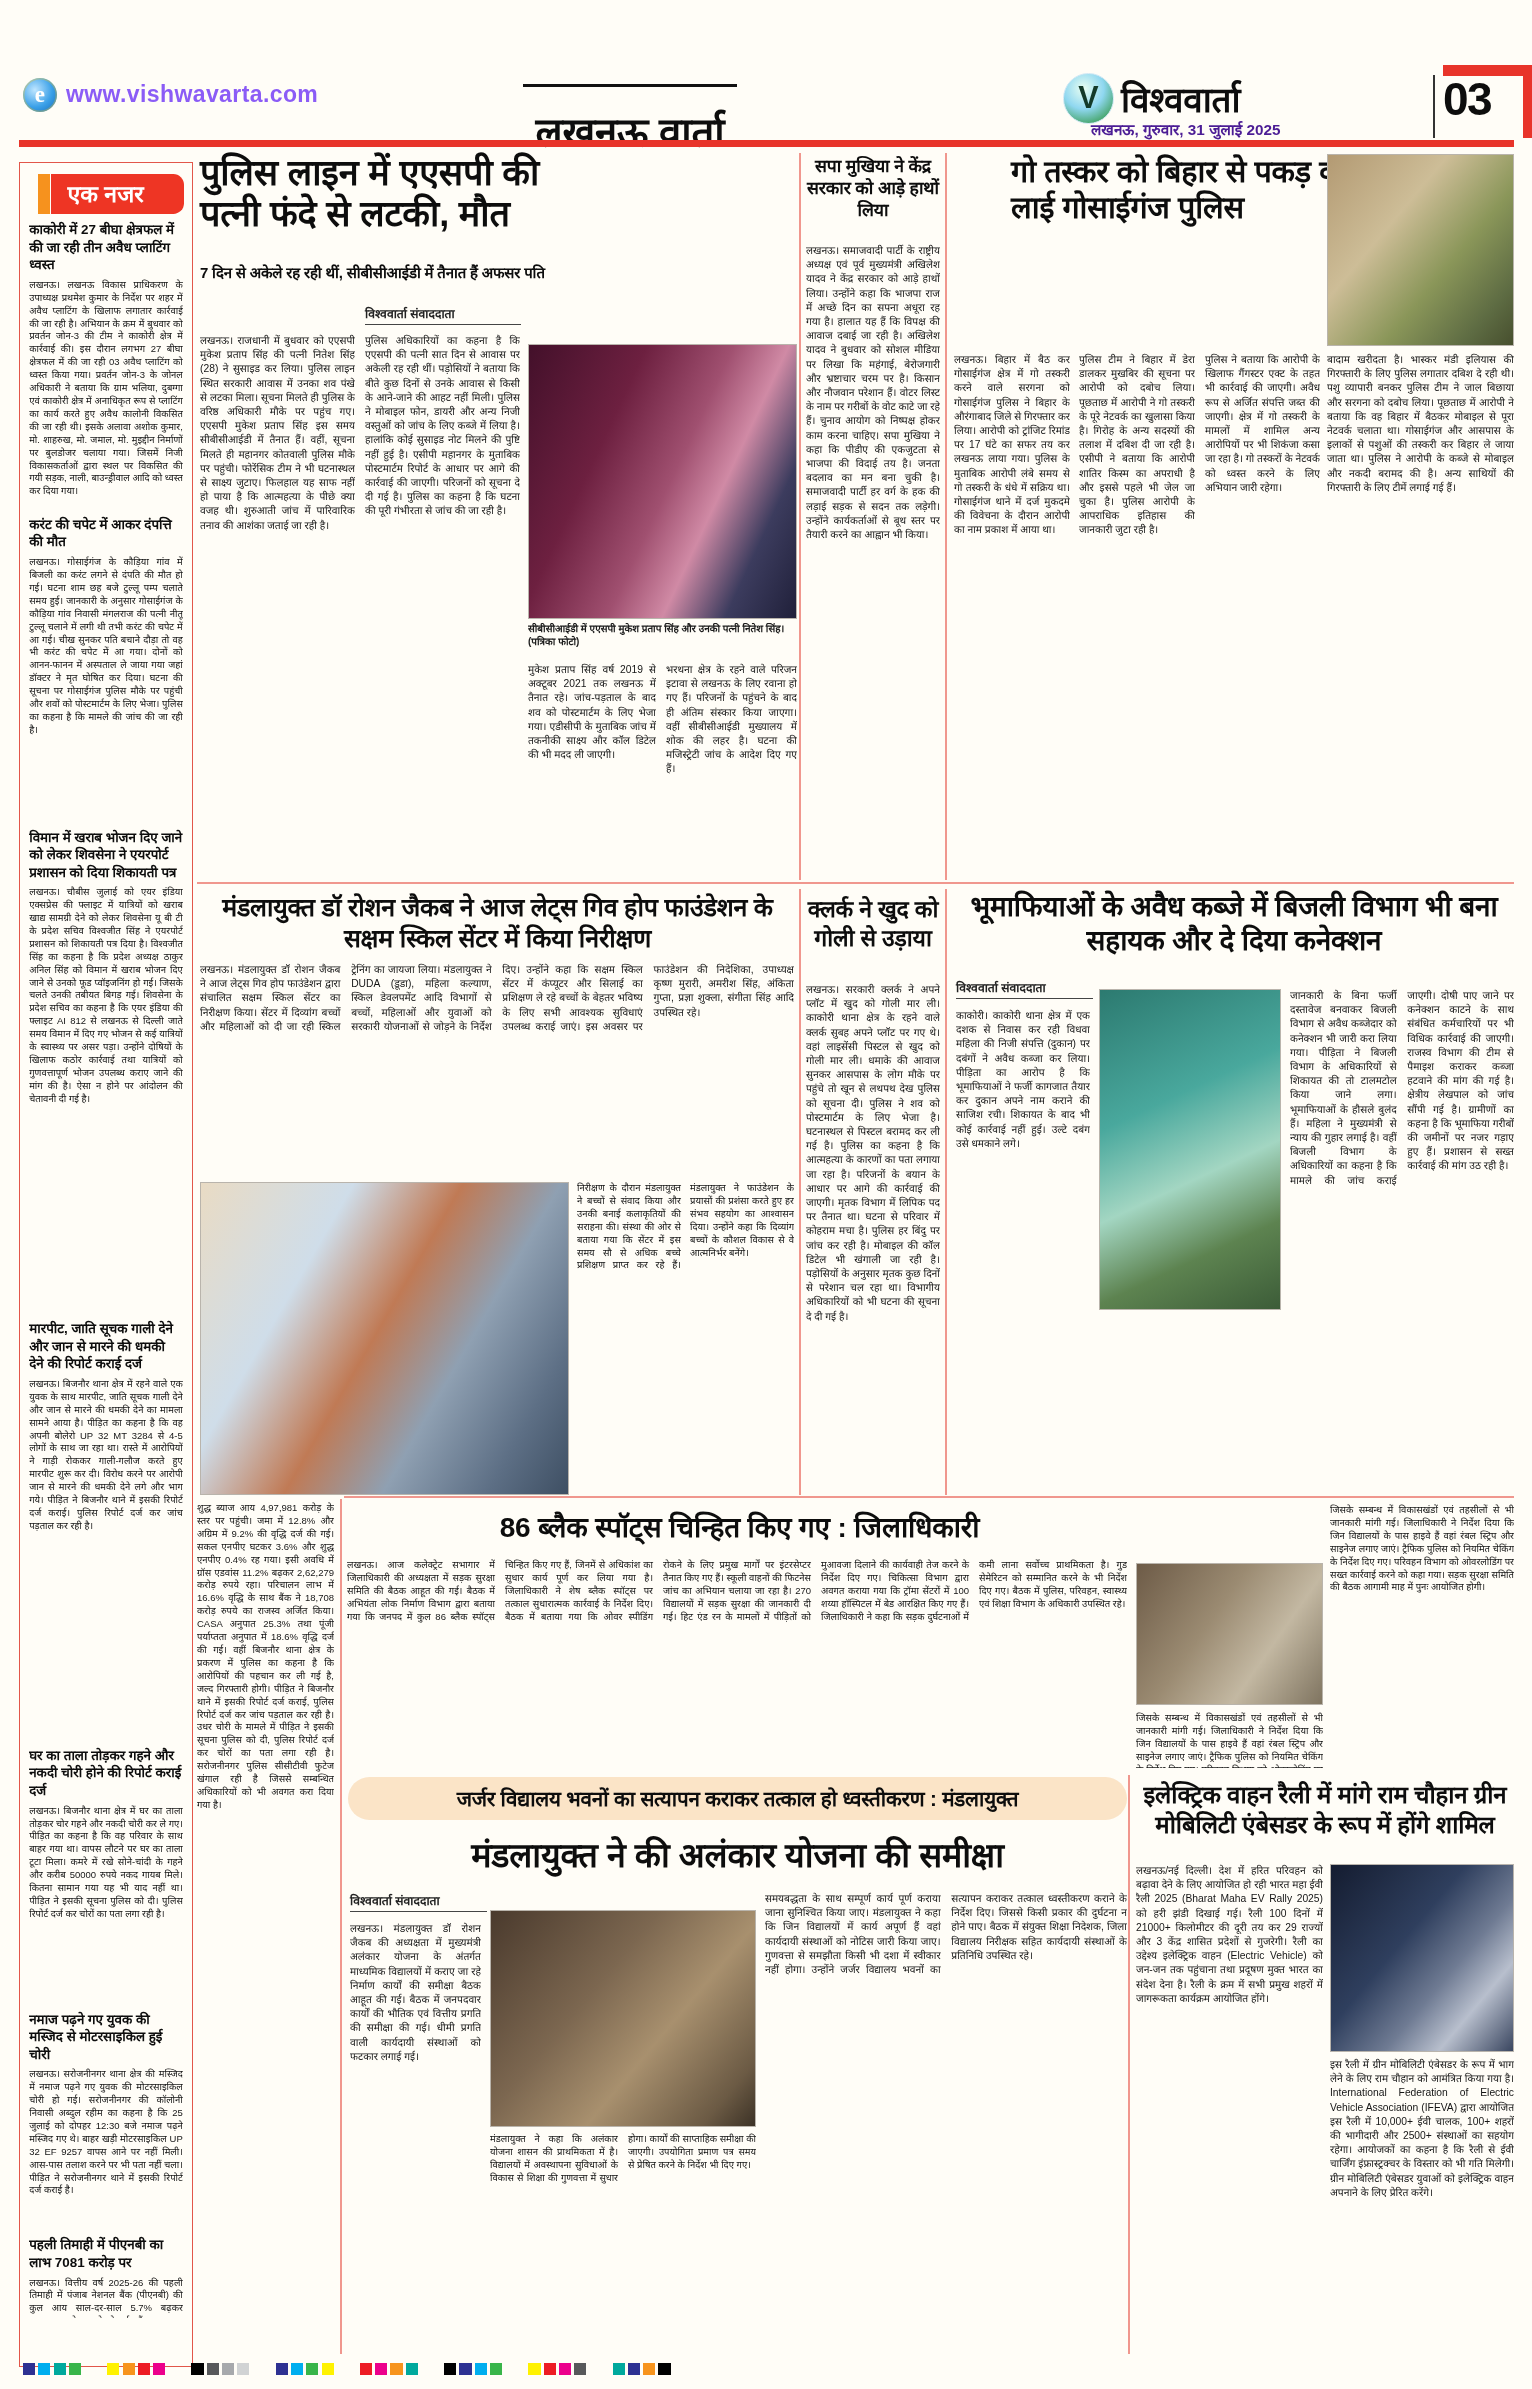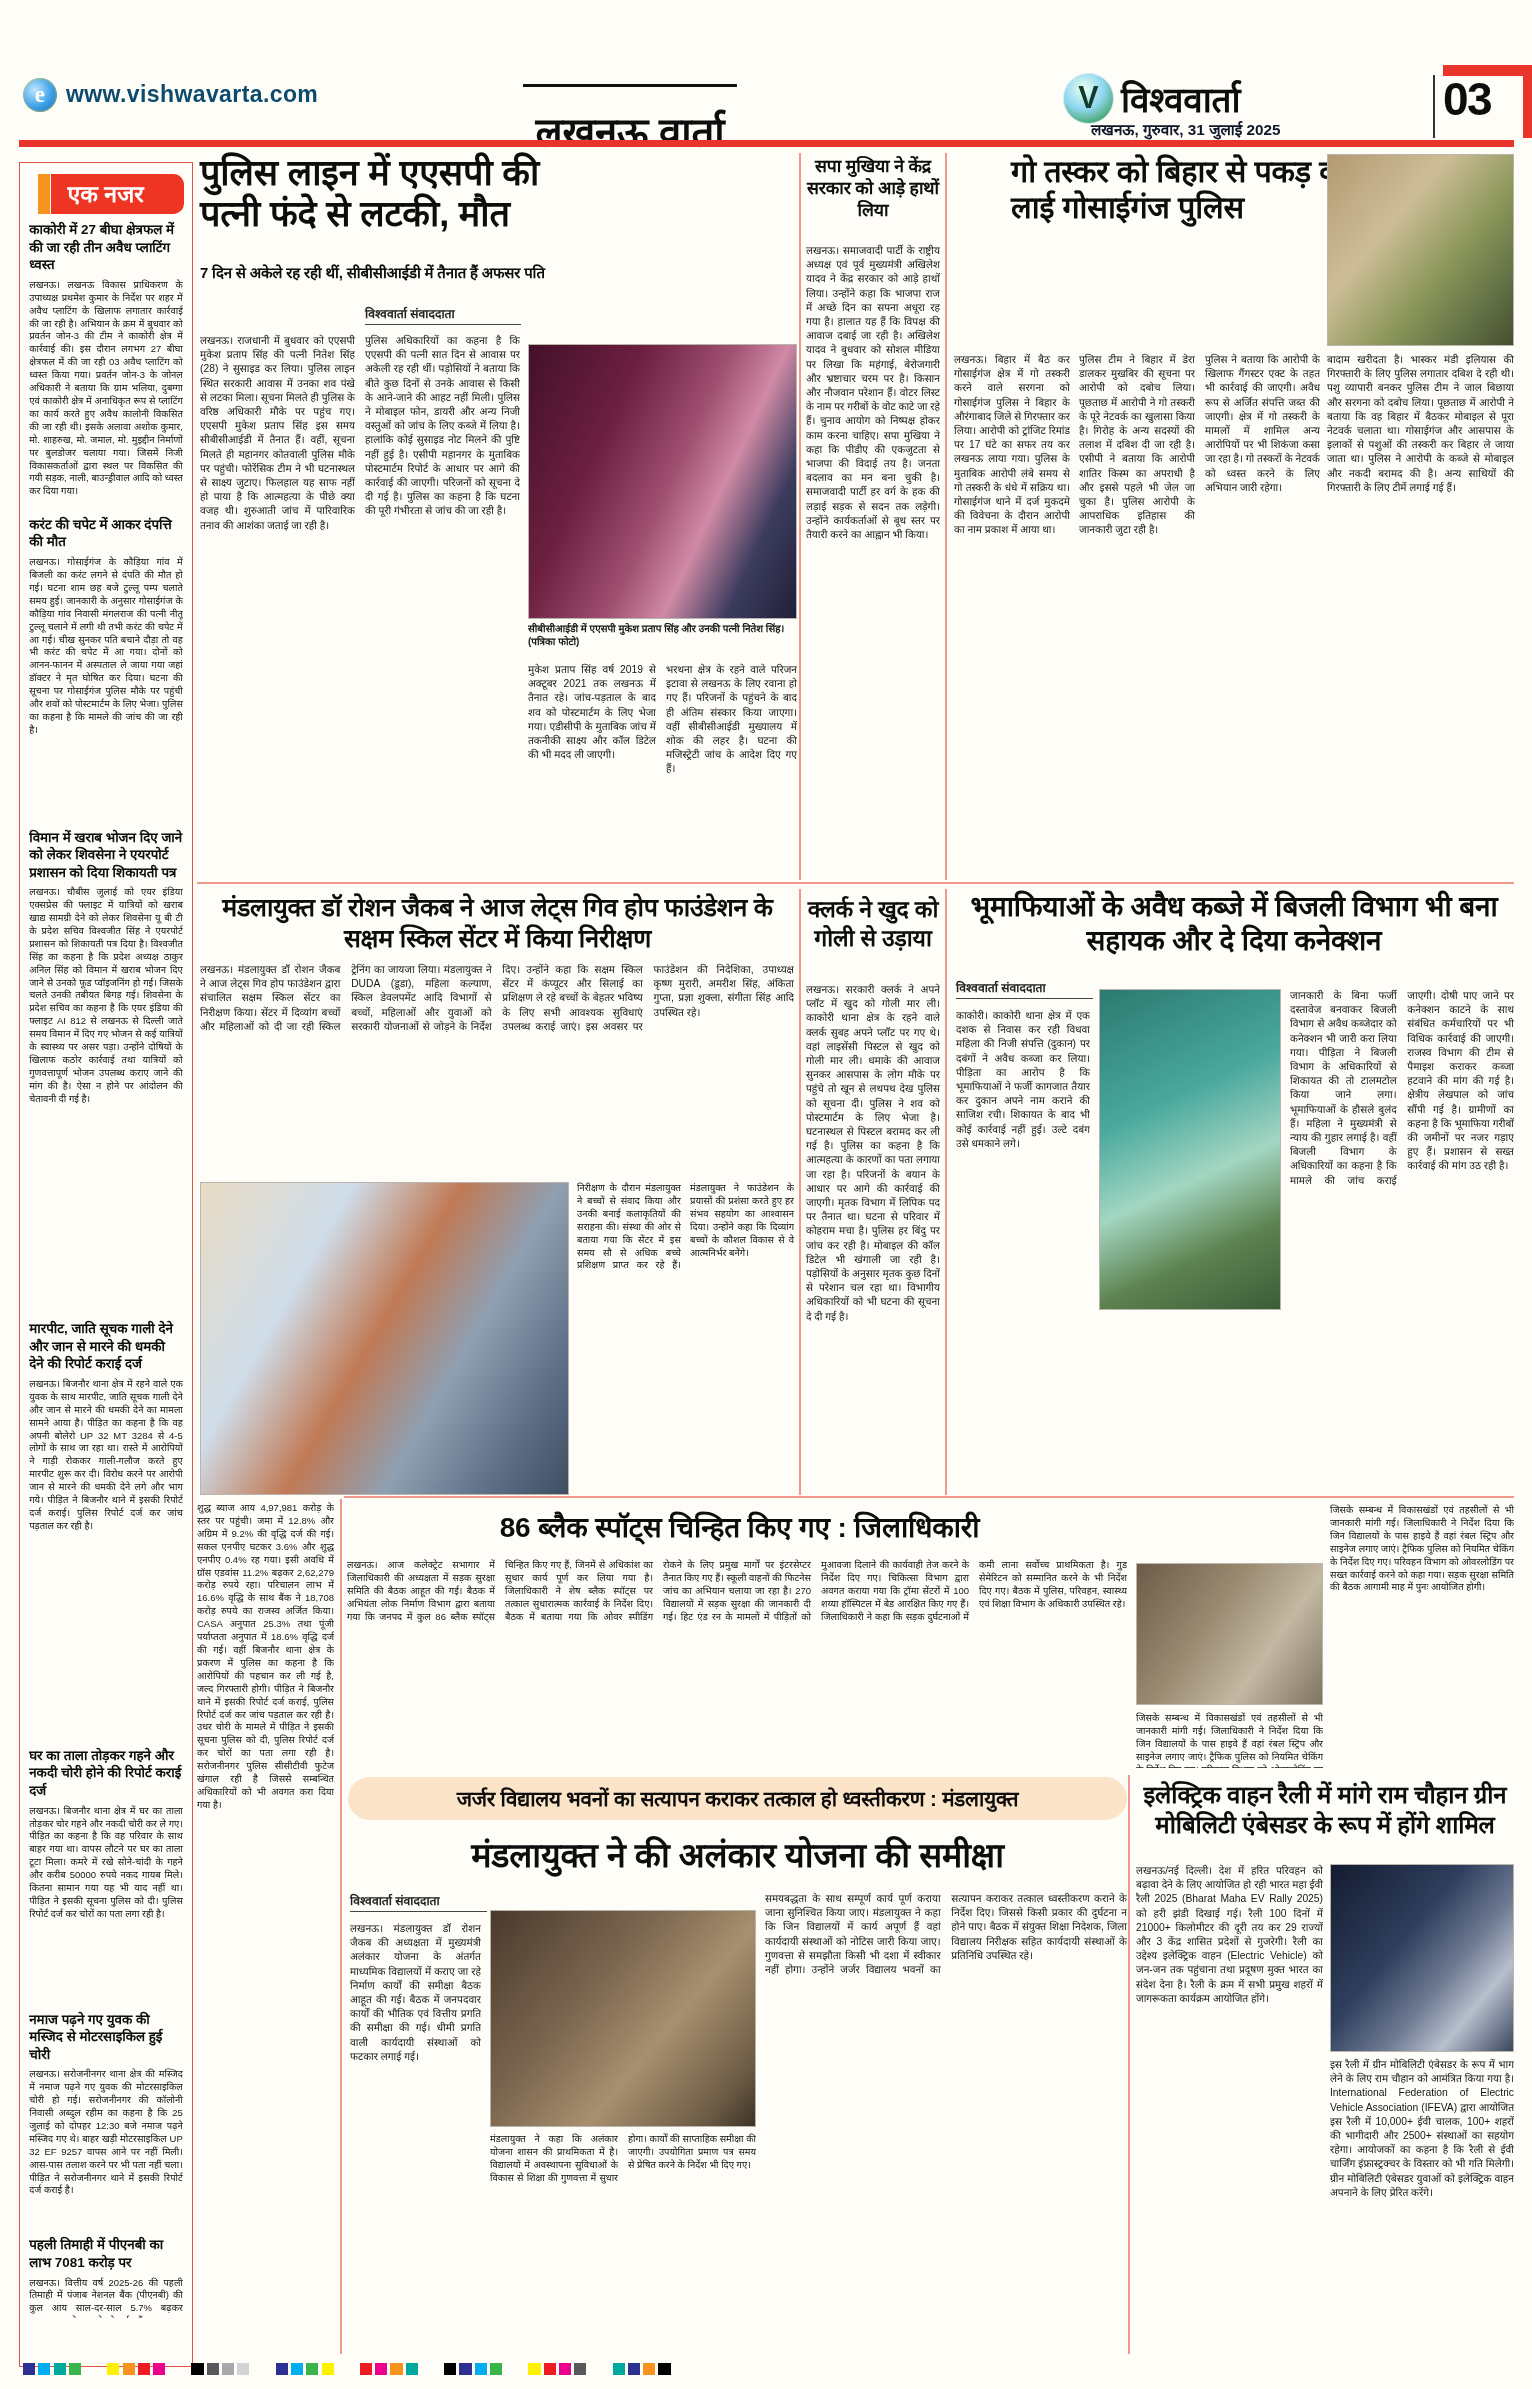--- a/index.html
+++ b/index.html
@@ -13,28 +13,28 @@
   .hdiv{height:1.5px;background:#f0978e;}
   .byline{font-size:12.2px;font-weight:700;border-bottom:1.5px solid #444;padding-bottom:2.3px;color:#222;}
   .photo{background-size:cover;border:0.8px solid #b9b4ac;box-sizing:border-box;}
   .caption{font-size:10px;font-weight:700;line-height:1.25;color:#1c1c1c;overflow:hidden;}
   
   #masthead{position:absolute;left:19px;top:70px;width:1495px;height:70px;}
   .logo-e{position:absolute;left:3.8px;top:7.6px;width:34px;height:34px;border-radius:50%;
           background:radial-gradient(circle at 35% 35%,#bfe6ff 0%,#3aa0e8 55%,#1668b5 100%);
           box-shadow:inset 0 0 0 1.5px #f6c21a55;color:#fff;font-size:23px;font-weight:700;
           text-align:center;line-height:34px;font-family:"Liberation Serif",serif;}
-  .website{position:absolute;left:47px;top:10.7px;font-size:23px;font-weight:700;color:#0c4a6e;letter-spacing:0.4px;}
+  .website{position:absolute;left:47px;top:10.7px;font-size:23px;font-weight:700;color:#8b5cf6;letter-spacing:0.4px;}
   .section-title{position:absolute;left:504px;top:13.7px;width:214px;text-align:center;
                  font-size:40px;font-weight:700;border-top:3.1px solid #111;padding-top:16px;}
   .brand-logo{position:absolute;left:1044px;top:3.1px;width:49px;height:49px;border-radius:50%;
               background:radial-gradient(circle at 40% 30%,#eafff2 0%,#8fd7f0 45%,#46a56a 80%,#2c6fae 100%);
               border:1.5px solid #cfe8f5;color:#143a2a;font-size:30.5px;font-weight:700;text-align:center;line-height:47px;}
   .brand-title{position:absolute;left:1102px;top:4.6px;font-size:35px;font-weight:700;}
-  .dateline{position:absolute;left:1072px;top:49px;font-size:15.3px;font-weight:700;color:#0f172a;}
+  .dateline{position:absolute;left:1072px;top:49px;font-size:15.3px;font-weight:700;color:#4c1d95;}
   .pg-bar{position:absolute;left:1414px;top:4.6px;width:2.3px;height:63px;background:#333;}
   .page-no{position:absolute;left:1424px;top:1.5px;font-size:46px;font-weight:700;letter-spacing:-1.5px;}
   .red-corner-top{position:absolute;left:1424px;top:-4.6px;width:90px;height:10.7px;background:#e8342a;}
   .red-corner-right{position:absolute;left:1504px;top:-4.6px;width:10.7px;height:73px;background:#e8342a;}
   #red-rule{position:absolute;left:19px;top:140px;width:1495px;height:6.9px;background:#e8342a;}
   
   #sidebar{position:absolute;left:19px;top:162px;width:174px;height:2205px;border:1.5px solid #e2564a;
            box-sizing:border-box;padding:7.6px 6.1px;overflow:hidden;}
   .onebanner{position:relative;height:40px;margin:3.1px 1.5px 7.6px 1.5px;}
   .onebanner .orange{position:absolute;left:10.7px;top:0;width:12.2px;height:40px;background:#f6921e;}

